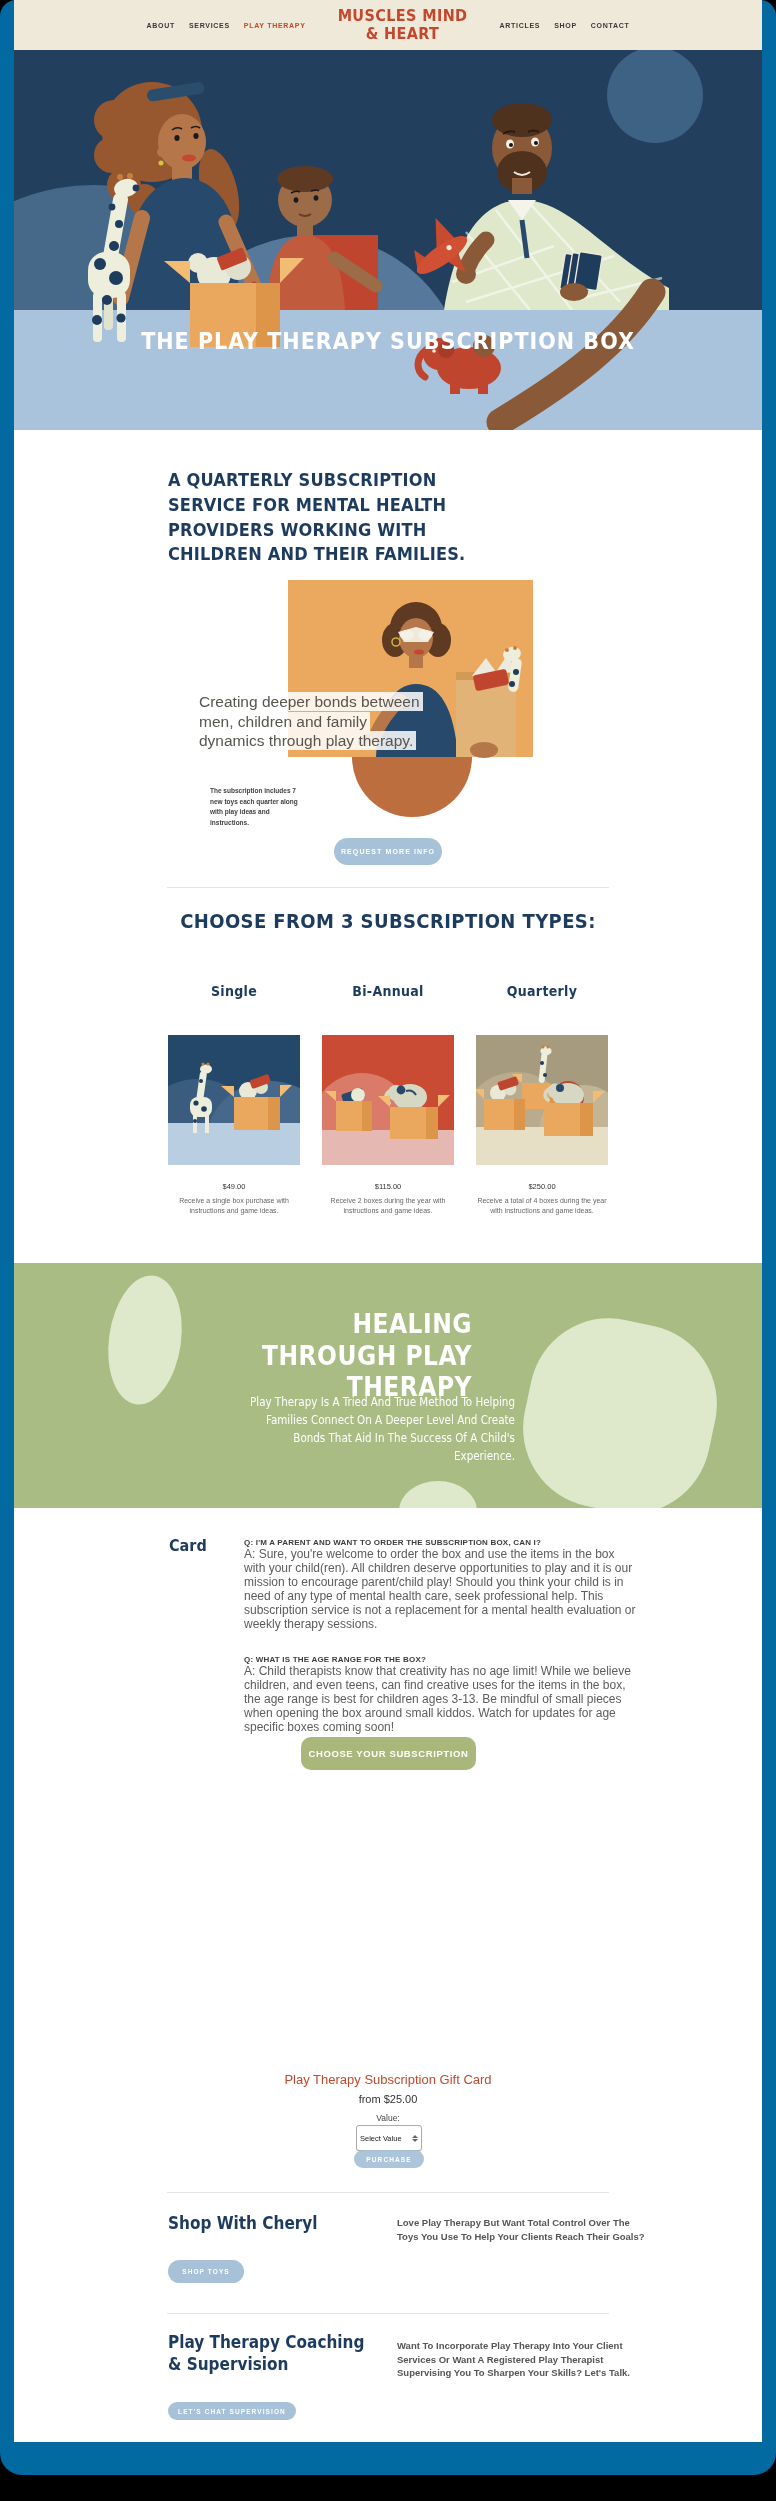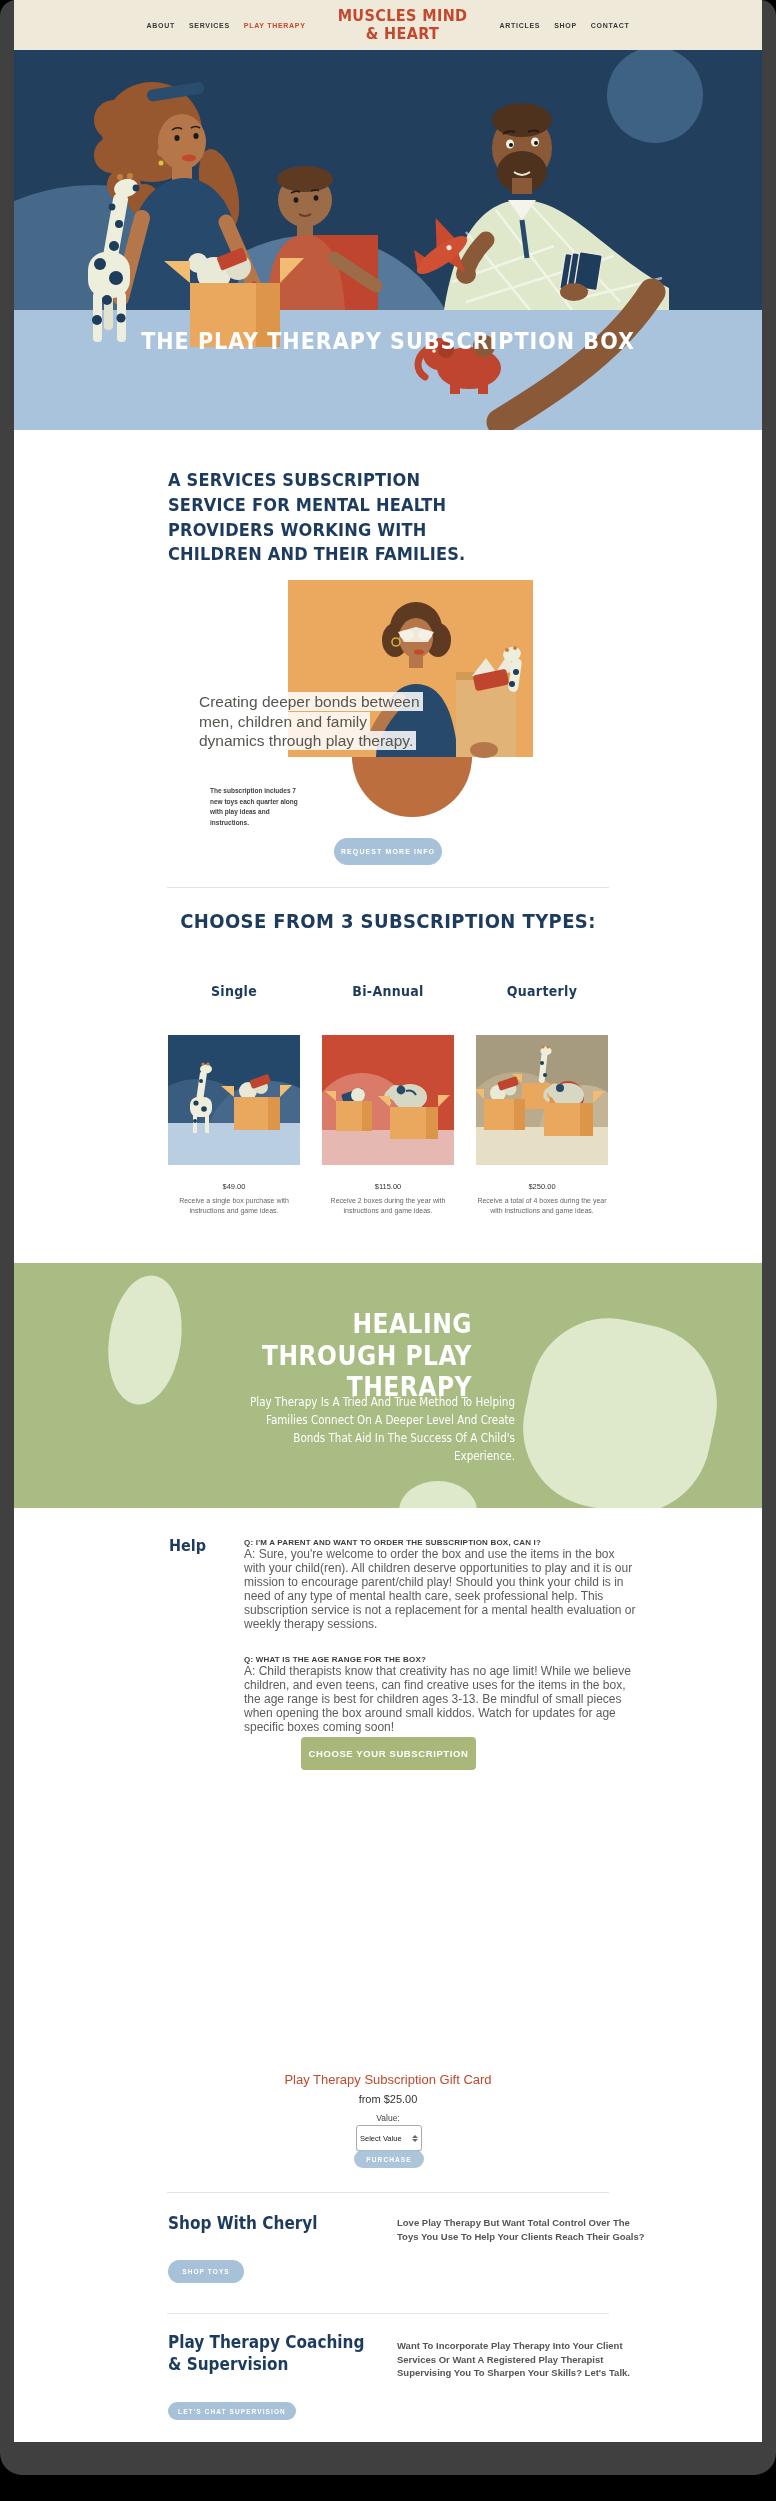--- a/index.html
+++ b/index.html
@@ -1,17 +1,17 @@
 <!DOCTYPE html>
 <html><head>
 <meta charset="utf-8">
 <style>
   * { margin:0; padding:0; box-sizing:border-box; }
   body { background:#000; width:776px; font-family:"Liberation Sans", sans-serif; }
-  .frame { width:776px; height:2475px; background:#404040; border-radius:16px 16px 22px 22px; overflow:hidden; padding:0 5px; }
+  .frame { width:776px; height:2475px; background:#0369a1; border-radius:16px 16px 22px 22px; overflow:hidden; padding:0 5px; }
   .page { width:748px; height:2442px; margin:0 auto; background:#fff; position:relative; overflow:hidden; }
 
   
   .header { height:50px; background:#EFE9DA; display:flex; align-items:center; justify-content:center; gap:14px; }
   .nav-link { font-size:7px; font-weight:bold; letter-spacing:.7px; color:#38383A; text-transform:uppercase; cursor:pointer; white-space:nowrap; }
   .nav-link.active { color:#C3482D; }
   .logo { width:150px; text-align:center; color:#C3482D; font-weight:bold; font-size:16px; line-height:1.12; letter-spacing:.4px; font-stretch:condensed; font-family:"DejaVu Sans",sans-serif; margin:0 8px; }
 
   
   .hero { position:relative; height:380px; }
@@ -52,21 +52,21 @@
   .green-heading { position:absolute; left:233px; top:46px; width:225px; color:#fff; font-size:26px; line-height:1.22; letter-spacing:.5px; }
   .green-body { position:absolute; left:233px; top:130px; width:268px; color:#fff; font-size:11.5px; line-height:18px; font-stretch:condensed; font-family:"DejaVu Sans",sans-serif; }
 
   
   .sec-faq { position:relative; height:302px; background:#fff; }
   .faq-label { position:absolute; left:155px; top:28px; font-size:16px; }
   .faq-col { position:absolute; left:230px; top:30px; width:392px; }
   .faq-q { font-size:8px; font-weight:bold; color:#3C3C3C; letter-spacing:.2px; }
   .faq-a { font-size:12px; color:#5C5C5C; line-height:14px; margin-top:0; }
   .faq-gap { height:24px; }
-  .btn-choose { position:absolute; left:287px; top:229px; width:175px; height:33px; background:#A9B87A; color:#fff; font-weight:bold; font-size:9.5px; letter-spacing:.6px; border:none; border-radius:4px; display:flex; align-items:center; justify-content:center; cursor:pointer; font-family:"Liberation Sans",sans-serif; }
+  .btn-choose { position:absolute; left:287px; top:229px; width:175px; height:33px; background:#A9B87A; color:#fff; font-weight:bold; font-size:9.5px; letter-spacing:.6px; border:none; border-radius:10px; display:flex; align-items:center; justify-content:center; cursor:pointer; font-family:"Liberation Sans",sans-serif; }
 
   
   .sec-gift { position:relative; height:382px; background:#fff; }
   .gift-panel { position:absolute; left:268px; top:75px; width:213px; height:178px; background:#EDE6D3; cursor:pointer; }
   .gift-card { position:absolute; left:36px; top:15px; width:141px; height:88px; background:#fff; border-radius:8px; box-shadow:0 1px 3px rgba(0,0,0,.18); text-align:center; }
   .gift-brand { margin-top:25px; font-size:4.5px; font-weight:bold; letter-spacing:.6px; color:#C0492E; }
   .gift-title { margin-top:3px; font-size:15px; font-weight:bold; letter-spacing:1.2px; color:#C6502F; }
   .gift-number { margin-top:11px; font-size:5.5px; letter-spacing:1px; color:#8A8A8A; font-family:"DejaVu Sans Mono",monospace; }
   .gift-name { position:absolute; top:262px; width:100%; text-align:center; color:#C0492E; font-size:13px; cursor:pointer; }
   .gift-price { position:absolute; top:283px; width:100%; text-align:center; color:#333; font-size:11px; }
@@ -241,21 +241,21 @@
           <circle cx="107" cy="268" r="4.6" fill="#1E3C5B"></circle>
             <circle cx="100" cy="196" r="5" fill="#1E3C5B"></circle>
           <circle cx="105" cy="174" r="4" fill="#1E3C5B"></circle>
             <circle cx="98" cy="157" r="3.4" fill="#1E3C5B"></circle>
         </g>
       </svg>
       <div class="hero-title">THE PLAY THERAPY SUBSCRIPTION BOX</div>
     </div>
 
     <div class="sec-intro">
-      <div class="intro-heading cond navy">A SERVICES SUBSCRIPTION SERVICE FOR MENTAL HEALTH PROVIDERS WORKING WITH CHILDREN AND THEIR FAMILIES.</div>
+      <div class="intro-heading cond navy">A QUARTERLY SUBSCRIPTION SERVICE FOR MENTAL HEALTH PROVIDERS WORKING WITH CHILDREN AND THEIR FAMILIES.</div>
 
       <svg class="intro-illo" width="245" height="240" viewBox="0 0 245 240">
         <rect width="245" height="177" fill="#EBA95F"></rect>
         <path d="M64,177 A60 60 0 0 0 184,177 Z" fill="#BD6E3E"></path>
         <g>
           <circle cx="128" cy="48" r="26" fill="#5E3A22"></circle>
           <ellipse cx="107" cy="60" rx="13" ry="17" fill="#5E3A22"></ellipse>
           <ellipse cx="150" cy="60" rx="13" ry="17" fill="#5E3A22"></ellipse>
           <ellipse cx="128" cy="58" rx="17" ry="20" fill="#B5764A"></ellipse>
           <path d="M110,52 L128,47 L146,52 L140,62 L116,62 Z" fill="#EDEADB"></path>
@@ -401,21 +401,21 @@
 
     <div class="sec-green">
       <div class="blob blob1"></div>
       <div class="blob blob2"></div>
       <div class="blob blob3"></div>
       <div class="green-heading cond">HEALING THROUGH PLAY THERAPY</div>
       <div class="green-body">Play Therapy Is A Tried And True Method To Helping Families Connect On A Deeper Level And Create Bonds That Aid In The Success Of A Child's Experience.</div>
     </div>
 
     <div class="sec-faq">
-      <div class="faq-label cond navy">Help</div>
+      <div class="faq-label cond navy">Card</div>
       <div class="faq-col">
         <div class="faq-q">Q: I'M A PARENT AND WANT TO ORDER THE SUBSCRIPTION BOX, CAN I?</div>
         <div class="faq-a">A: Sure, you're welcome to order the box and use the items in the box with your child(ren). All children deserve opportunities to play and it is our mission to encourage parent/child play! Should you think your child is in need of any type of mental health care, seek professional help. This subscription service is not a replacement for a mental health evaluation or weekly therapy sessions.</div>
         <div class="faq-gap"></div>
         <div class="faq-q">Q: WHAT IS THE AGE RANGE FOR THE BOX?</div>
         <div class="faq-a">A:  Child therapists know that creativity has no age limit!  While we believe children, and even teens, can find creative uses for the items in the box, the age range is best for children ages 3-13. Be mindful of small pieces when opening the box around small kiddos. Watch for updates for age specific boxes coming soon!</div>
       </div>
       <button class="btn-choose">CHOOSE YOUR SUBSCRIPTION</button>
     </div>
 

